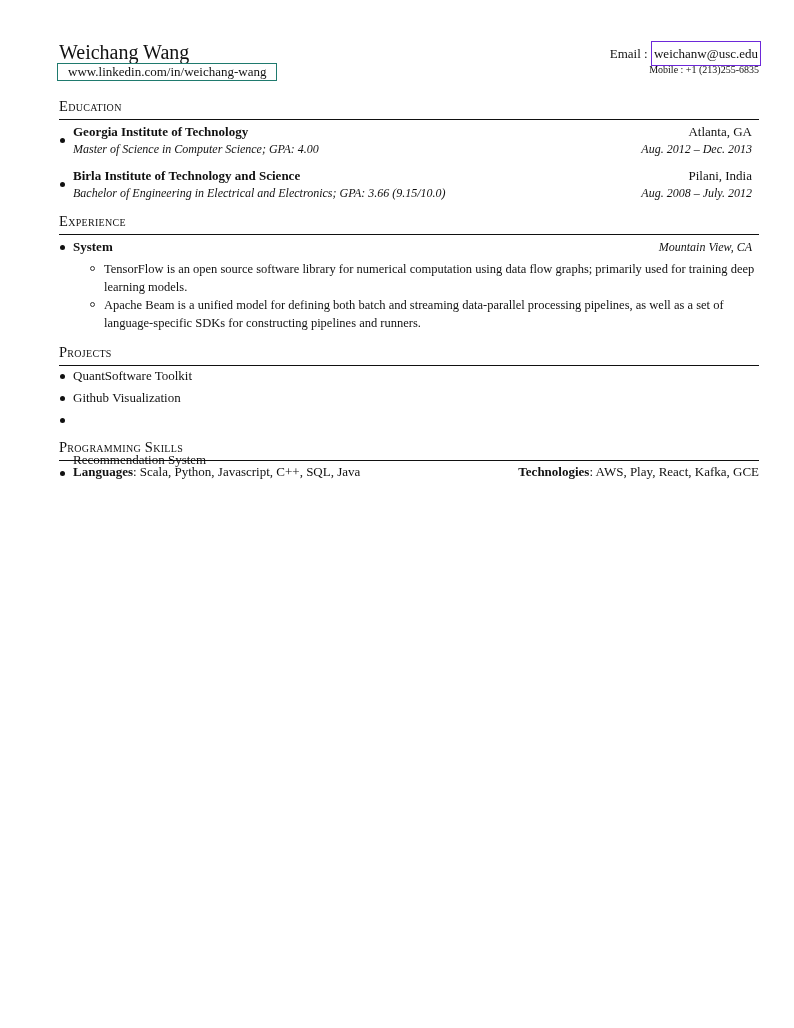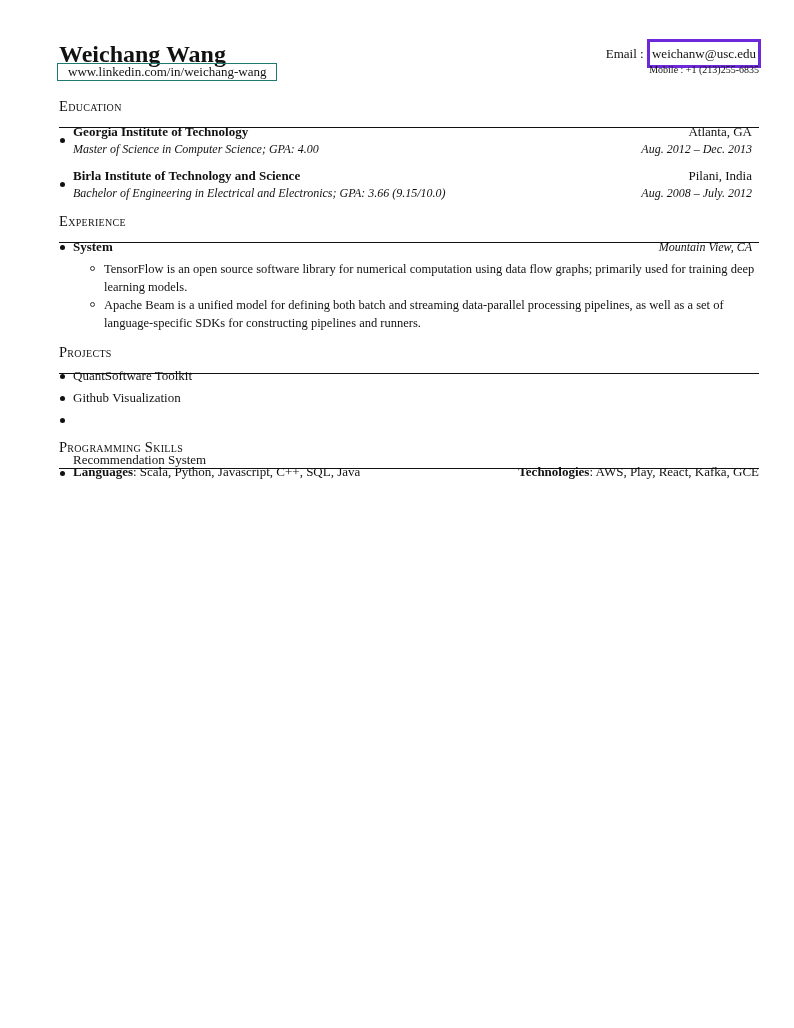--- a/index.html
+++ b/index.html
@@ -1,25 +1,25 @@
 <!DOCTYPE html>
 <html><head>
 <meta charset="utf-8">
 <style>
   html, body { margin:0; padding:0; background:#ffffff; }
   body { width:794px; height:1028px; position:relative; overflow:hidden;
          font-family:"Liberation Serif","DejaVu Serif",serif; color:#111; }
   .page { position:absolute; left:59px; top:0; width:700px; }
   .abs { position:absolute; white-space:nowrap; }
-  .name { left:0; top:41px; font-size:24px; font-weight:bold; }
+  .name { left:0; top:41px; font-size:20px; font-weight:normal; }
   .linkedin { left:-2px; top:63px; font-size:13px; border:1px solid #1f7a6e; padding:0 10px; line-height:16px; }
   .email-row { right:-2px; top:45px; font-size:13px; line-height:18px; }
-  .email-link { border:3px solid #6d28d9; padding:4px 2px; }
+  .email-link { border:1px solid #6d28d9; padding:4px 2px; }
   .mobile-row { right:0; top:64px; font-size:10px; }
-  .section-title { position:absolute; left:0; width:700px; font-size:14.5px; font-variant:small-caps; letter-spacing:0.3px; border-bottom:1px solid #111; padding-bottom:12px; line-height:17px; }
+  .section-title { position:absolute; left:0; width:700px; font-size:14.5px; font-variant:small-caps; letter-spacing:0.3px; border-bottom:1px solid #111; padding-bottom:4px; line-height:17px; }
   .bullet { position:absolute; width:5px; height:5px; border-radius:50%; background:#111; }
   .hbullet { position:absolute; width:5px; height:5px; border-radius:50%; border:1px solid #333; box-sizing:border-box; }
   .b { font-weight:bold; }
   .it { font-style:italic; }
   .s13 { font-size:13px; }
   .s12 { font-size:12px; }
   .right { right:7px; }
   .para { position:absolute; left:45px; width:656px; font-size:12.5px; line-height:18px; }
 </style>
 </head>

